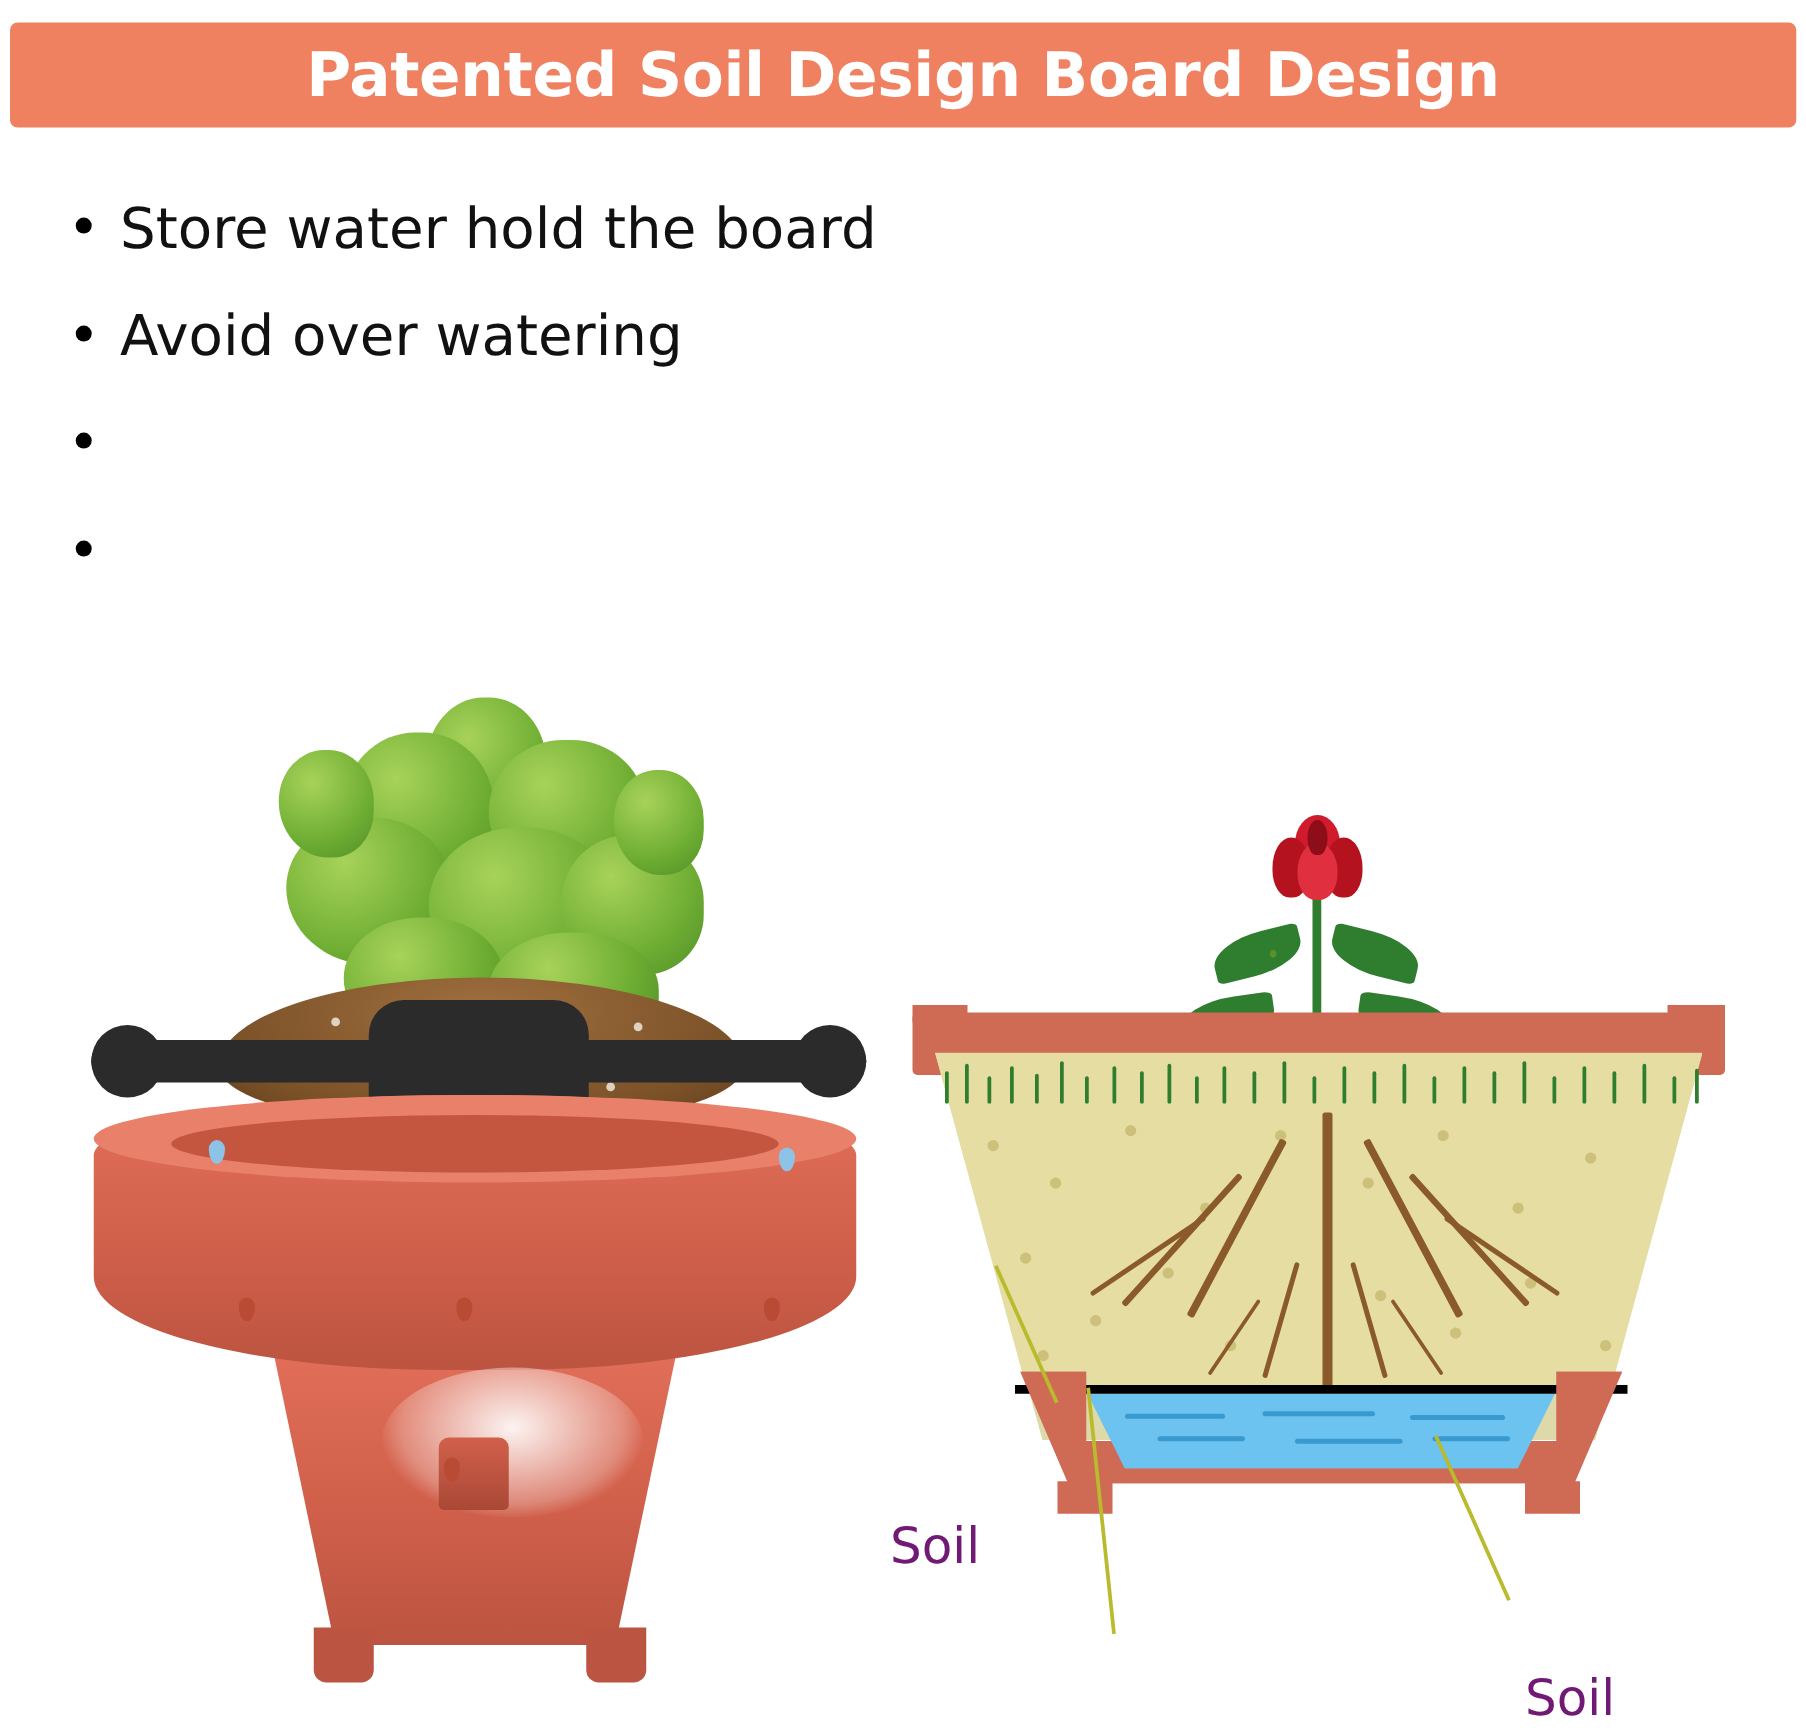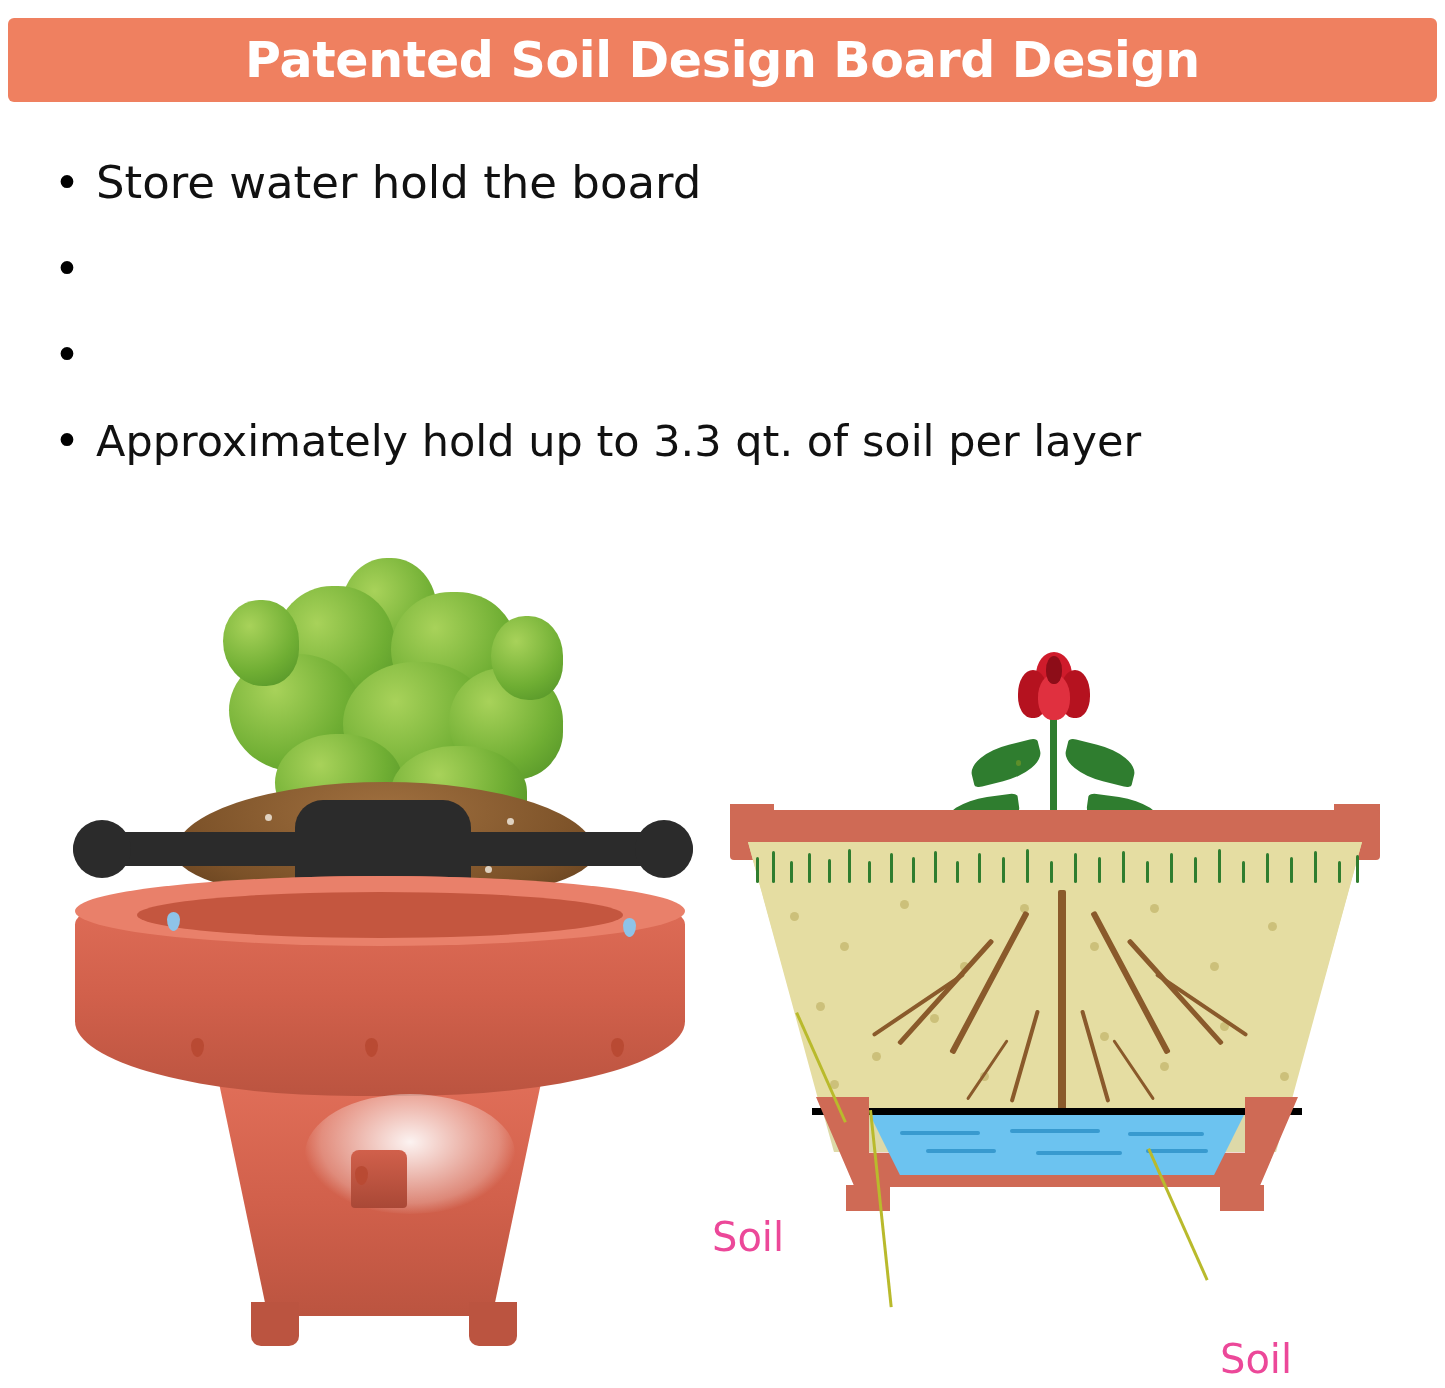--- a/index.html
+++ b/index.html
@@ -345,46 +345,46 @@
   
   .callout {
     position: absolute;
     background: #b9ba2c;
     transform-origin: top left;
     height: 3px;
   }
   .label {
     position: absolute;
     font-size: 40px;
-    color: #ec4899;
+    color: #701a75;
     font-family: "DejaVu Sans", sans-serif;
     white-space: nowrap;
   }
 </style>
 </head>
 <body>
 
 <div class="banner">
   <div class="banner-title">Patented Soil Design Board Design</div>
 </div>
 
 <div class="bullets">
   <div class="bullet-row">
     <div class="bullet-dot">•</div>
     <div class="bullet-text">Store water hold the board</div>
   </div>
   <div class="bullet-row">
     <div class="bullet-dot">•</div>
+    <div class="bullet-text">Avoid over watering</div>
   </div>
   <div class="bullet-row">
     <div class="bullet-dot">•</div>
   </div>
   <div class="bullet-row tight">
     <div class="bullet-dot">•</div>
-    <div class="bullet-text">Approximately hold up to 3.3 qt. of soil per layer</div>
   </div>
 </div>
 
 <div class="figures">
 
   <div class="left-fig">
 
     <div class="foliage">
       <div class="leafblob" style="left:118px;top:0px;width:96px;height:110px;"></div>
       <div class="leafblob" style="left:52px;top:28px;width:120px;height:124px;"></div>

